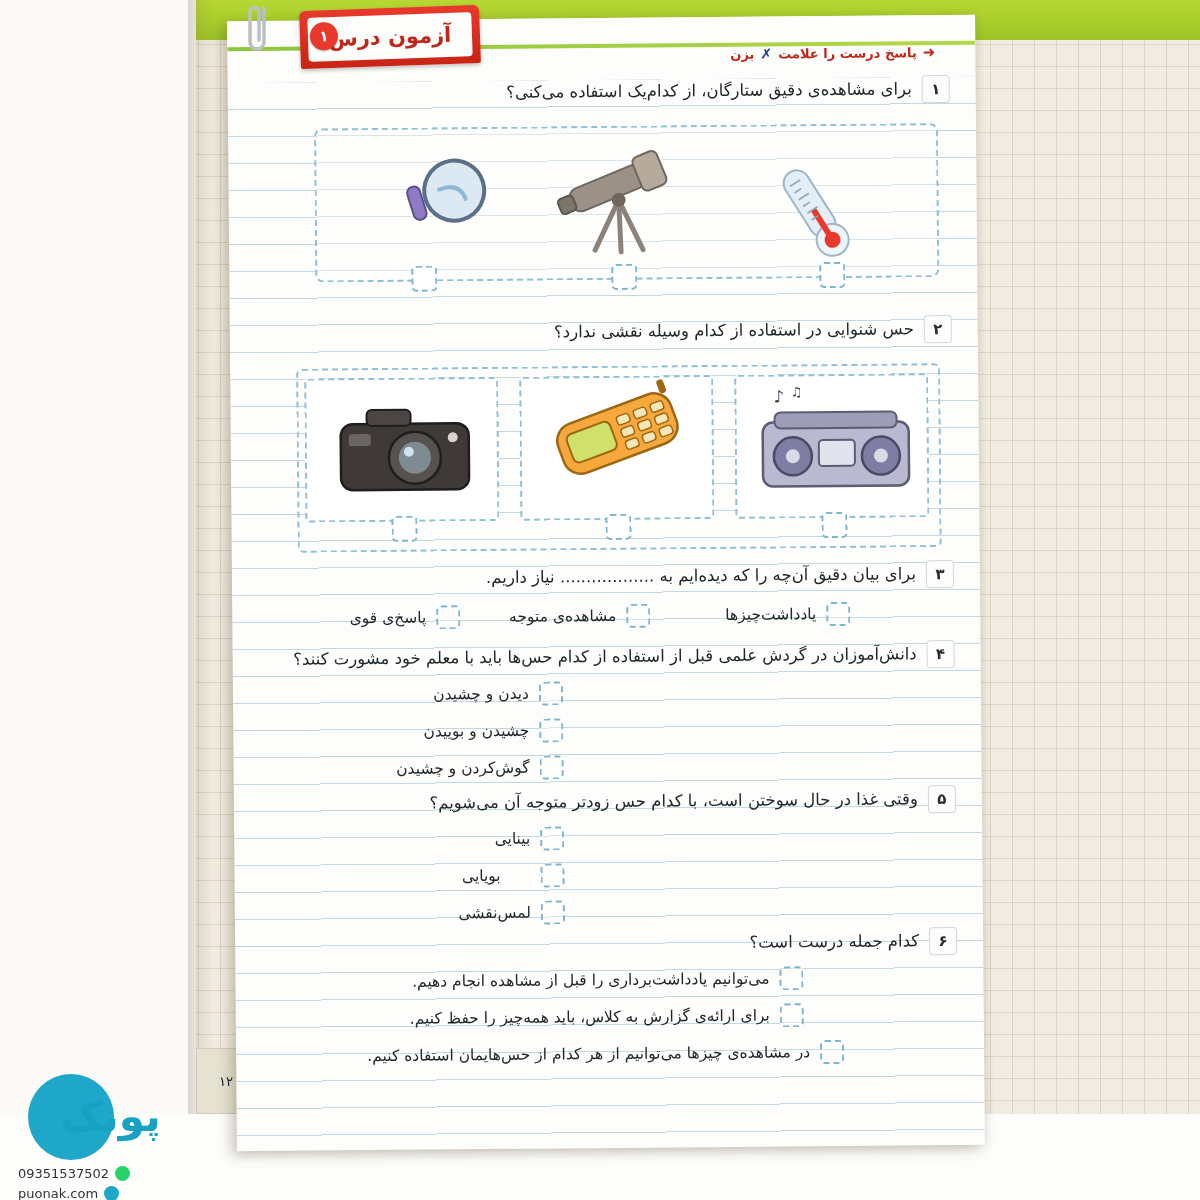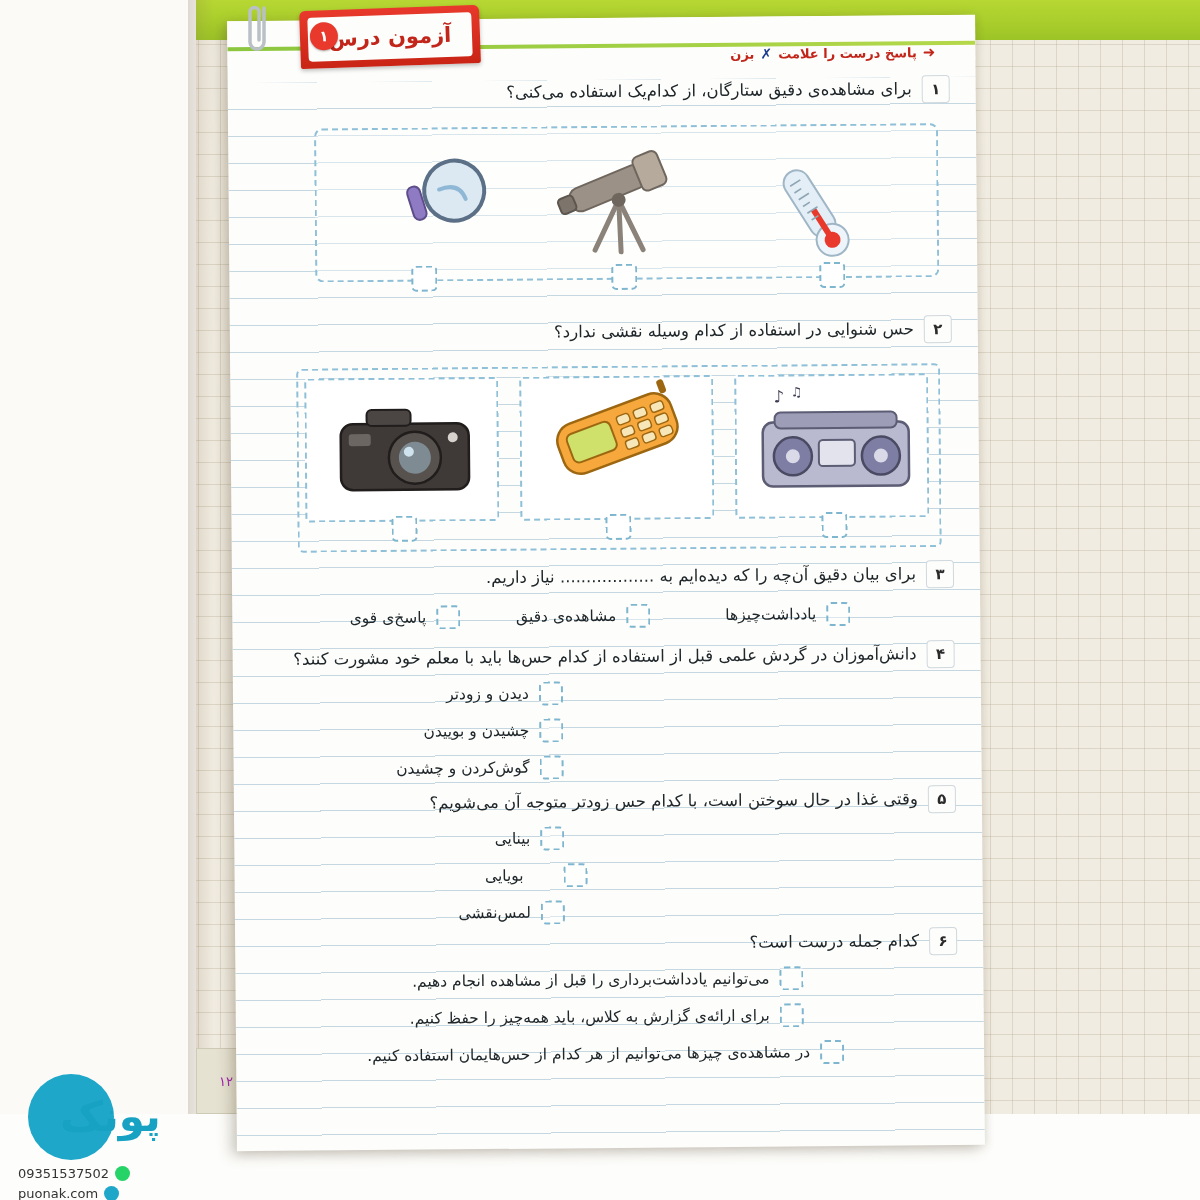--- a/index.html
+++ b/index.html
@@ -134,21 +134,21 @@
     position:absolute;border:2px dashed #8fc0d8;border-radius:4px;background:#fff;
   }
   .ansbox{
     position:absolute;width:22px;height:22px;border:2px dashed #7fb6cf;border-radius:5px;background:#fff;
   }
   
   #page-num{
     position:absolute;left:196px;bottom:86px;width:58px;height:64px;
     background:#e6e2d2;border:1px solid #cfcab6;
     display:flex;align-items:center;justify-content:center;
-    color:#a21caf;font-size:13px;
+    color:#0f172a;font-size:13px;
   }
   
   #watermark{position:absolute;left:14px;bottom:8px;width:180px;height:118px;}
   .wm-circle{
     position:absolute;left:14px;top:0;width:86px;height:86px;border-radius:50%;
     background:#1ea7c9;display:flex;align-items:center;justify-content:center;
   }
   .wm-text{
     position:absolute;left:46px;top:18px;color:#17a2c4;
     font-size:42px;font-weight:bold;direction:rtl;
@@ -301,53 +301,53 @@
       <div class="q-num">۳</div>
       <div class="q-text">برای بیان دقیق آن‌چه را که دیده‌ایم به .................. نیاز داریم.</div>
     </div>
 
     <div class="opt-row" style="top:586px;right:520px;">
       <div class="opt-box"></div>
       <span class="opt-label">پاسخ‌ی قوی</span>
     </div>
     <div class="opt-row" style="top:586px;right:330px;">
       <div class="opt-box"></div>
-      <span class="opt-label">مشاهده‌ی دقیق</span>
+      <span class="opt-label">مشاهده‌ی متوجه</span>
     </div>
     <div class="opt-row" style="top:586px;right:130px;">
       <div class="opt-box"></div>
       <span class="opt-label">یادداشت‌چیزها</span>
     </div>
 
     <div class="q-row" style="top:625px;">
       <div class="q-num">۴</div>
       <div class="q-text">دانش‌آموزان در گردش علمی قبل از استفاده از کدام حس‌ها باید با معلم خود مشورت کنند؟</div>
     </div>
     <div class="opt-row" style="top:663px;right:418px;">
       <div class="opt-box"></div>
-      <span class="opt-label">دیدن و زودتر</span>
+      <span class="opt-label">دیدن و چشیدن</span>
     </div>
     <div class="opt-row" style="top:700px;right:418px;">
       <div class="opt-box"></div>
       <span class="opt-label">چشیدن و بوییدن</span>
     </div>
     <div class="opt-row" style="top:737px;right:418px;">
       <div class="opt-box"></div>
       <span class="opt-label">گوش‌کردن و چشیدن</span>
     </div>
 
     <div class="q-row" style="top:770px;">
       <div class="q-num">۵</div>
       <div class="q-text">وقتی غذا در حال سوختن است، با کدام حس زودتر متوجه آن می‌شویم؟</div>
     </div>
     <div class="opt-row" style="top:808px;right:418px;text-align:center;">
       <div class="opt-box"></div>
       <span class="opt-label">بینایی</span>
     </div>
-    <div class="opt-row" style="top:845px;right:395px;gap:40px;">
+    <div class="opt-row" style="top:845px;right:418px;gap:40px;">
       <div class="opt-box"></div>
       <span class="opt-label">بویایی</span>
     </div>
     <div class="opt-row" style="top:882px;right:418px;">
       <div class="opt-box"></div>
       <span class="opt-label">لمس‌نقشی</span>
     </div>
 
     <div class="q-row" style="top:912px;">
       <div class="q-num">۶</div>

